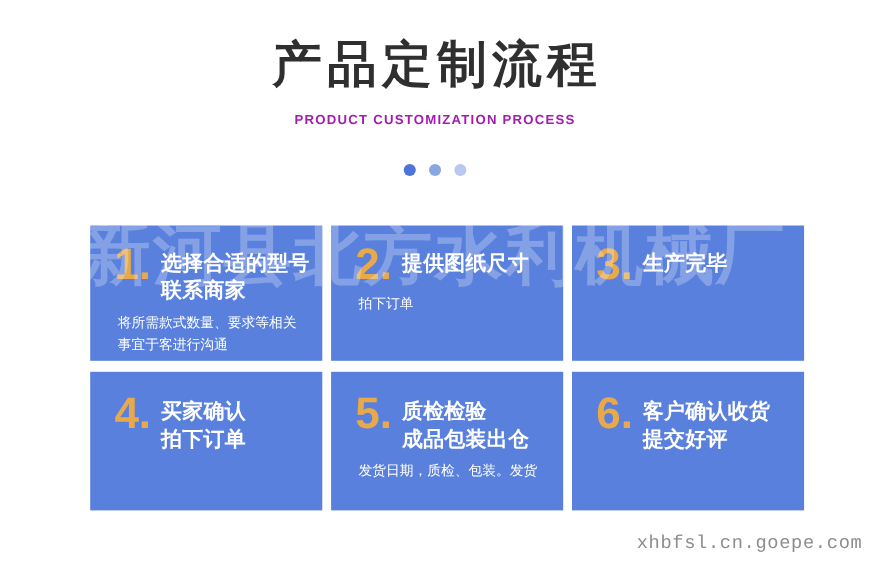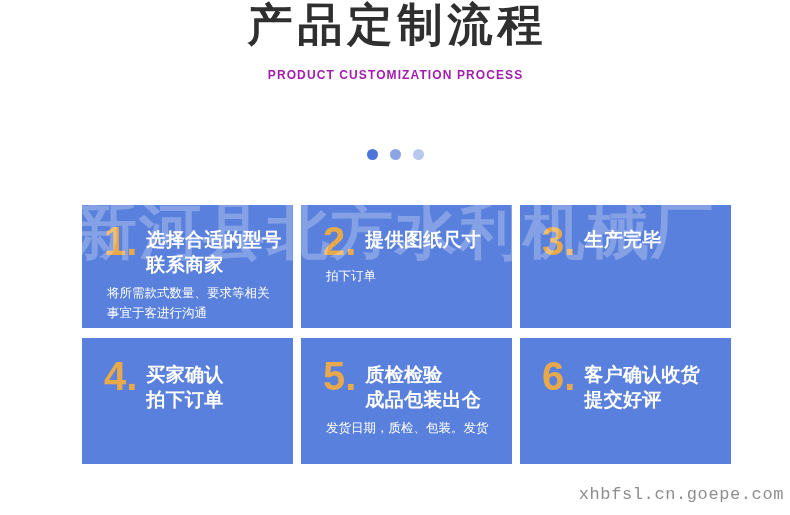--- a/index.html
+++ b/index.html
@@ -26,20 +26,21 @@
   
   .header {
     position: absolute;
     left: 0;
     top: 0;
     width: 790px;
     text-align: center;
   }
   .title-main {
     margin: 0;
+    padding-top: 34px;
     font-size: 45px;
     line-height: 1.12;
     font-weight: bold;
     color: #2f2f2f;
     letter-spacing: 5px;
     text-indent: 5px;
     font-family: "DejaVu Sans", "Liberation Sans", sans-serif;
   }
   .title-sub {
     margin: 0;

